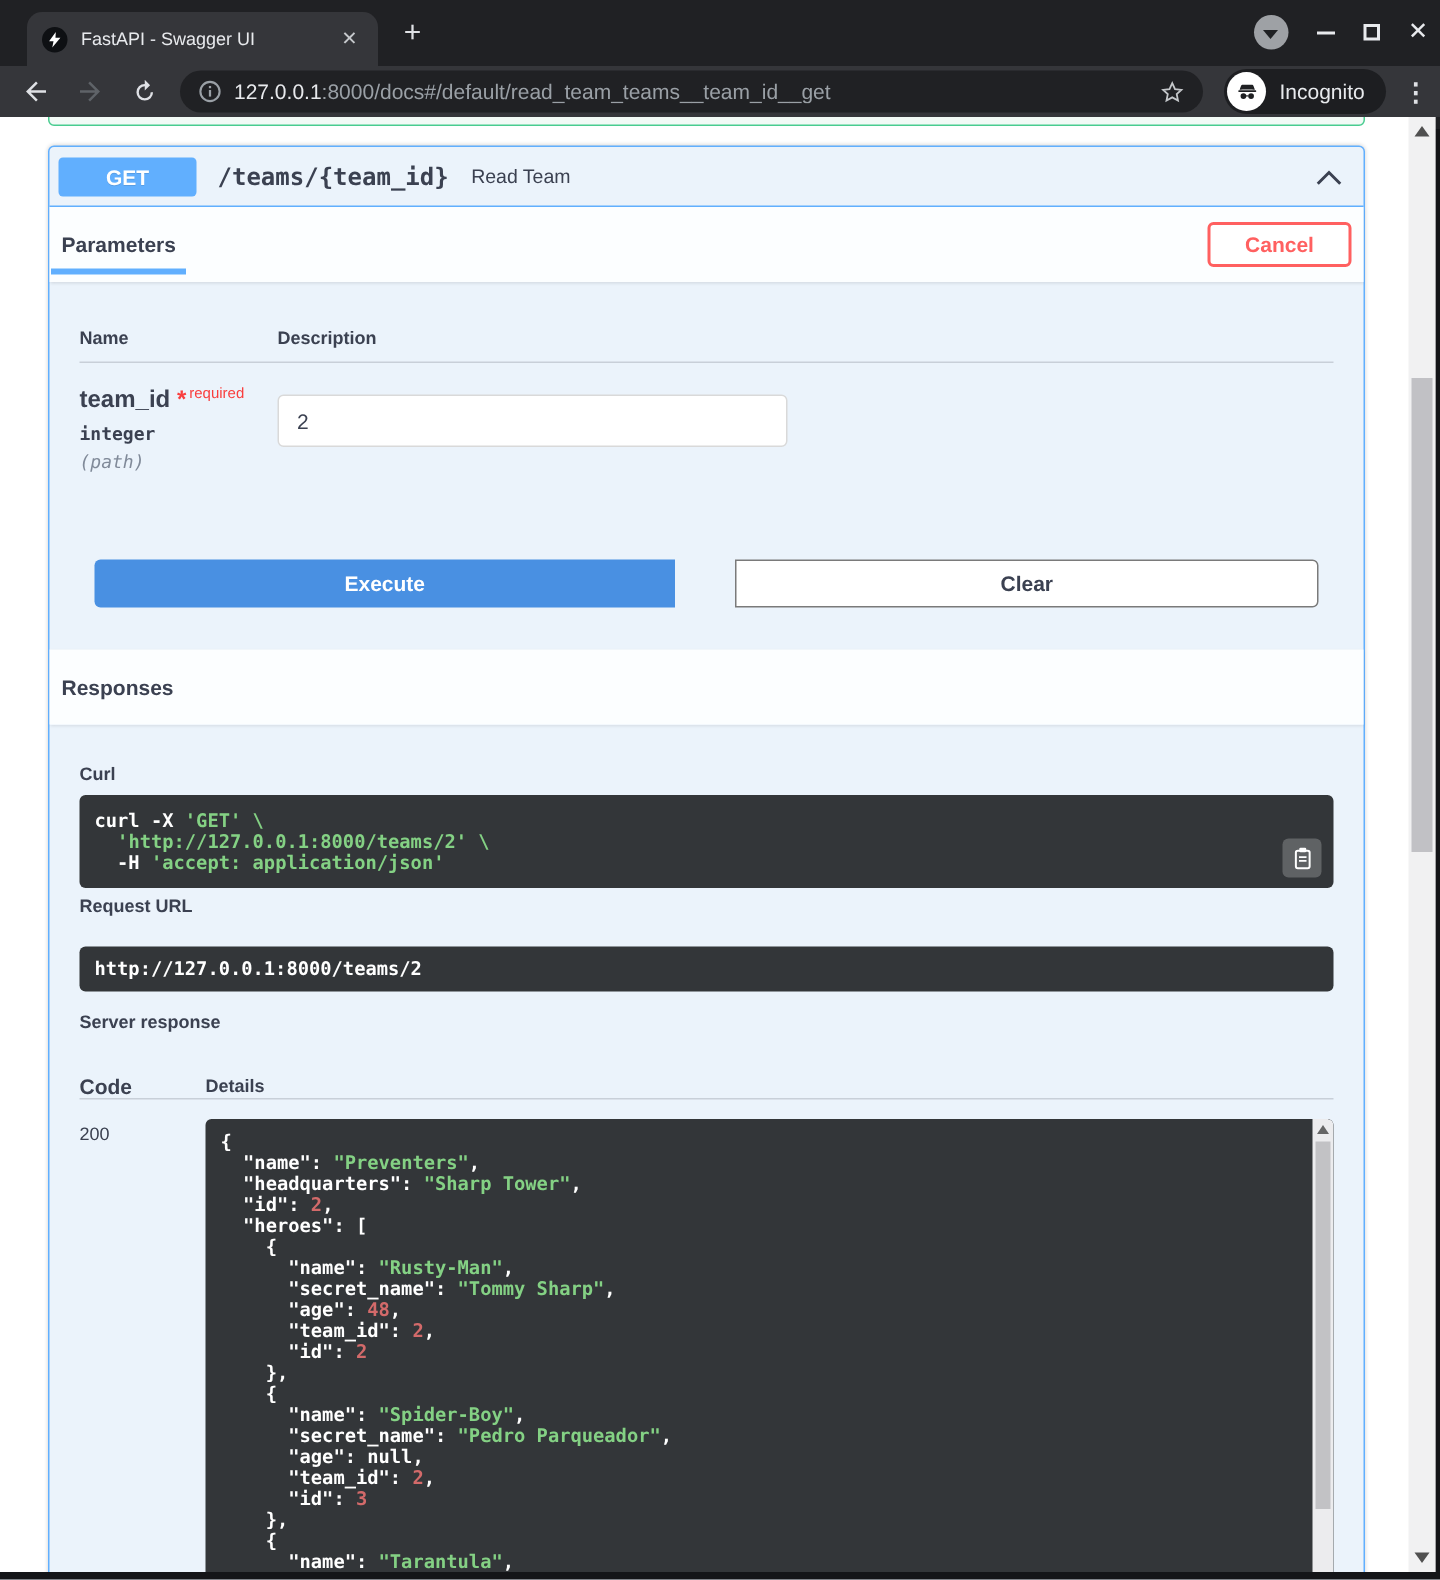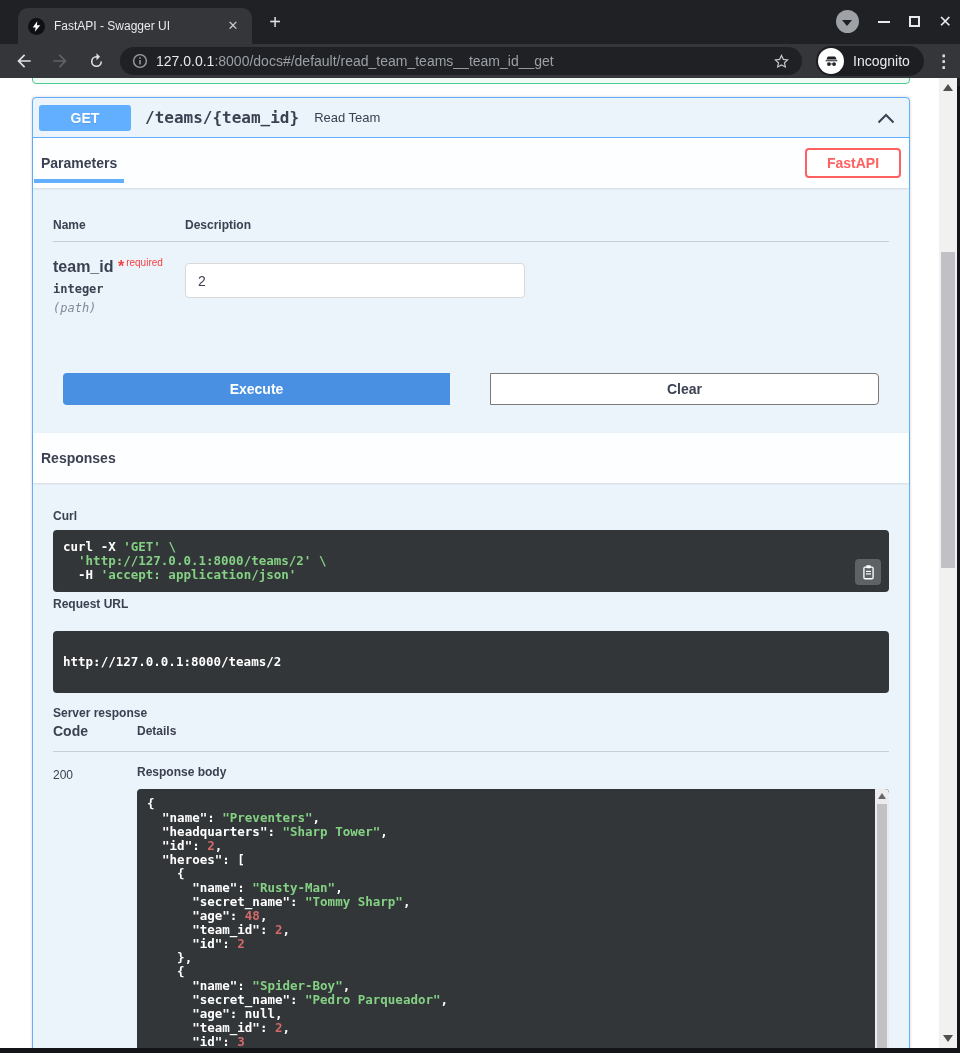--- a/index.html
+++ b/index.html
@@ -93,23 +93,23 @@
   .responses-inner { padding:26px 20px 20px; }
   .mini-label { font-size:12px; font-weight:bold; color:#3b4151; }
   .curl-label { margin-bottom:7px; }
   .codeblock { background:#333639; border-radius:4px; padding:10px; position:relative;
                font-family:"DejaVu Sans Mono", monospace; font-weight:bold; font-size:12.5px; line-height:14px; }
   .code-line { white-space:pre; }
   .tk-p { color:#ffffff; } .tk-s { color:#84d184; } .tk-n { color:#d36a6a; }
   .copy-btn { position:absolute; right:8px; top:29px; width:26px; height:26px; background:rgba(255,255,255,.22);
               border-radius:4px; display:flex; align-items:center; justify-content:center; }
   .requrl-label { margin-top:5px; margin-bottom:20px; }
-  .requrl-block { padding:24px 10px; }
+  .requrl-block { padding:8px 10px; }
   .srvresp-label { margin-top:13px; }
-  .resp-thead { display:flex; align-items:flex-end; margin-top:3px; padding-bottom:12px; border-bottom:1px solid rgba(59,65,81,.2); }
+  .resp-thead { display:flex; align-items:flex-end; margin-top:28px; padding-bottom:0; border-bottom:1px solid rgba(59,65,81,.2); }
   .col-code-h { width:84px; font-size:14px; font-weight:bold; color:#3b4151; }
   .col-details-h { font-size:12px; font-weight:bold; color:#3b4151; padding-bottom:1px; }
   .resp-row { display:flex; padding-top:13px; }
   .status-code { width:84px; font-size:12px; color:#3b4151; padding-top:3px; }
   .resp-detail { flex:1; }
   .respbody-label { margin-bottom:10px; }
   .respbody-block { height:600px; overflow:hidden; padding:8px 24px 8px 10px; }
   .inner-sb { position:absolute; right:0; top:0; width:14px; height:100%; background:#ececee; border-radius:0 4px 4px 0; }
   .inner-sb .sb-up { position:absolute; top:4px; left:3px; width:0; height:0;
                      border-left:4px solid transparent; border-right:4px solid transparent; border-bottom:6px solid #666; }
@@ -210,21 +210,21 @@
               <path d="M2.5 11.5 L10 4 L17.5 11.5" stroke="#3b4151" stroke-width="2" fill="none"></path>
             </svg>
         </span>
       </div>
 
       <div class="section-header">
         <div class="tab-item">
           <span class="tab-label">Parameters</span>
           <span class="tab-underline"></span>
         </div>
-        <div class="cancel-btn">FastAPI</div>
+        <div class="cancel-btn">Cancel</div>
       </div>
 
       <div class="params-area">
         <div class="thead">
           <span class="col-name-h">Name</span>
           <span class="col-desc-h">Description</span>
         </div>
         <div class="prow">
           <div class="pcell-name">
             <div class="pname-line"><span>team_id</span> <span class="req-star">*</span><span class="req-label">required</span></div>
@@ -272,21 +272,20 @@
         <div class="mini-label srvresp-label">Server response</div>
 
         <div class="resp-thead">
           <span class="col-code-h">Code</span>
           <span class="col-details-h">Details</span>
         </div>
 
         <div class="resp-row">
           <span class="status-code">200</span>
           <div class="resp-detail">
-            <div class="mini-label respbody-label">Response body</div>
             <div class="codeblock respbody-block">
               <div>
                   <div class="code-line"><span class="tk-p">{</span></div>
                   <div class="code-line"><span class="tk-p">  "name": </span><span class="tk-s">"Preventers"</span><span class="tk-p">,</span></div>
                   <div class="code-line"><span class="tk-p">  "headquarters": </span><span class="tk-s">"Sharp Tower"</span><span class="tk-p">,</span></div>
                   <div class="code-line"><span class="tk-p">  "id": </span><span class="tk-n">2</span><span class="tk-p">,</span></div>
                   <div class="code-line"><span class="tk-p">  "heroes": [</span></div>
                   <div class="code-line"><span class="tk-p">    {</span></div>
                   <div class="code-line"><span class="tk-p">      "name": </span><span class="tk-s">"Rusty-Man"</span><span class="tk-p">,</span></div>
                   <div class="code-line"><span class="tk-p">      "secret_name": </span><span class="tk-s">"Tommy Sharp"</span><span class="tk-p">,</span></div>

